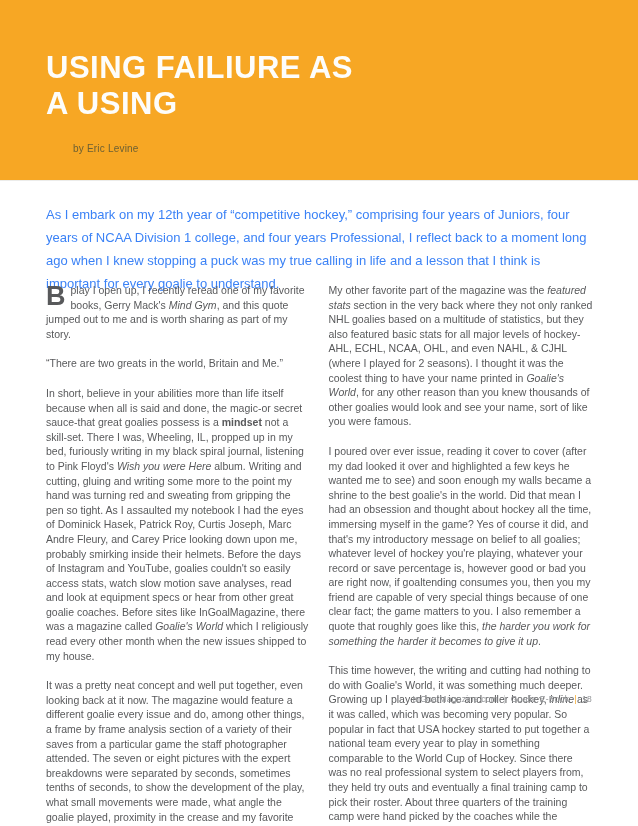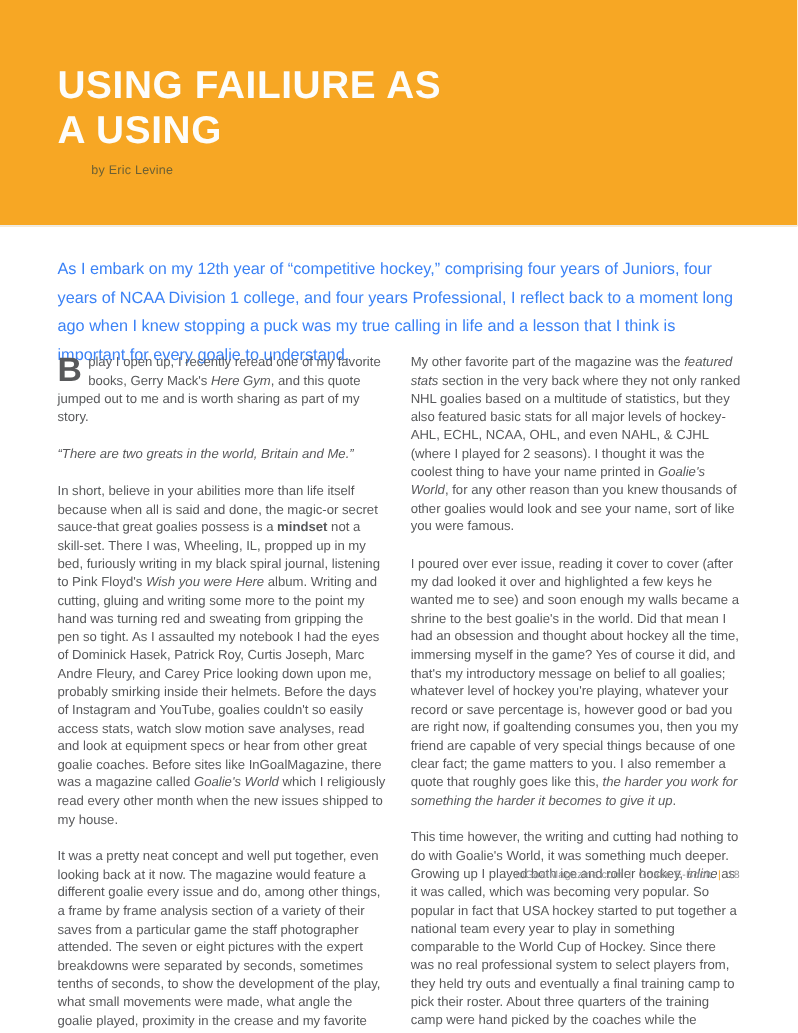--- a/index.html
+++ b/index.html
@@ -25,21 +25,21 @@
     margin: 0;
     padding: 50px 0 0 46px;
     font-size: 31px;
     line-height: 36px;
     font-weight: bold;
     letter-spacing: 0.5px;
     color: #FDFDFB;
   }
   .band h1 span { display: block; }
   .byline {
-    margin: 9px 0 0 46px;
+    margin: 21px 0 0 46px;
     font-size: 10px;
     color: #6C6034;
     letter-spacing: 0.2px;
     padding-left: 27px;
   }
 
   
   .intro {
     position: absolute; top: 181px; left: 46px; right: 45px;
     padding-top: 22px;
@@ -57,21 +57,21 @@
     display: flex;
     gap: 18px;
   }
   .col { flex: 1 1 0; }
   .col p {
     margin: 0 0 15px 0;
     font-size: 10.5px;
     line-height: 14.6px;
     color: #58595B;
   }
-  .col p.quote { font-style: italic; }
+  .col p.quote { }
   .col em { font-style: italic; }
   .col strong { font-weight: bold; }
   .dropcap {
     float: left;
     font-size: 27px;
     line-height: 24px;
     font-weight: bold;
     padding: 1px 5px 0 0;
     color: #58595B;
   }
@@ -101,21 +101,21 @@
   </header>
 
   <section class="intro">
     <p>As I embark on my 12th year of “competitive hockey,” comprising four years of Juniors, four years of NCAA Division 1 college, and four years Professional, I reflect back to a moment long ago when I knew stopping a puck was my true calling in life and a lesson that I think is important for every goalie to understand.</p>
   </section>
 
   <section class="columns">
 
     <div class="col">
       <p>
-        <span class="dropcap">B</span><span>play I open up, I recently reread one of my favorite books, Gerry Mack's </span><em>Here Gym</em><span>, and this quote jumped out to me and is worth sharing as part of my story.</span>
+        <span class="dropcap">B</span><span>play I open up, I recently reread one of my favorite books, Gerry Mack's </span><em>Mind Gym</em><span>, and this quote jumped out to me and is worth sharing as part of my story.</span>
       </p>
       <p class="quote">“There are two greats in the world, Britain and Me.”</p>
       <p>
         <span>In short, believe in your abilities more than life itself because when all is said and done, the magic-or secret sauce-that great goalies possess is a </span><strong>mindset</strong><span> not a skill-set. There I was, Wheeling, IL, propped up in my bed, furiously writing in my black spiral journal, listening to Pink Floyd's </span><em>Wish you were Here</em><span> album. Writing and cutting, gluing and writing some more to the point my hand was turning red and sweating from gripping the pen so tight. As I assaulted my notebook I had the eyes of Dominick Hasek, Patrick Roy, Curtis Joseph, Marc Andre Fleury, and Carey Price looking down upon me, probably smirking inside their helmets. Before the days of Instagram and YouTube, goalies couldn't so easily access stats, watch slow motion save analyses, read and look at equipment specs or hear from other great goalie coaches. Before sites like InGoalMagazine, there was a magazine called </span><em>Goalie's World</em><span> which I religiously read every other month when the new issues shipped to my house.</span>
       </p>
       <p>It was a pretty neat concept and well put together, even looking back at it now. The magazine would feature a different goalie every issue and do, among other things, a frame by frame analysis section of a variety of their saves from a particular game the staff photographer attended. The seven or eight pictures with the expert breakdowns were separated by seconds, sometimes tenths of seconds, to show the development of the play, what small movements were made, what angle the goalie played, proximity in the crease and my favorite part, just how fast they went from stance to butterfly. I would cut these out, highlight the important stuff and tape them to my bedroom wall next to each goalie's special double page featured found in the middle of each volume.</p>
     </div>
 
     <div class="col">
       <p>

